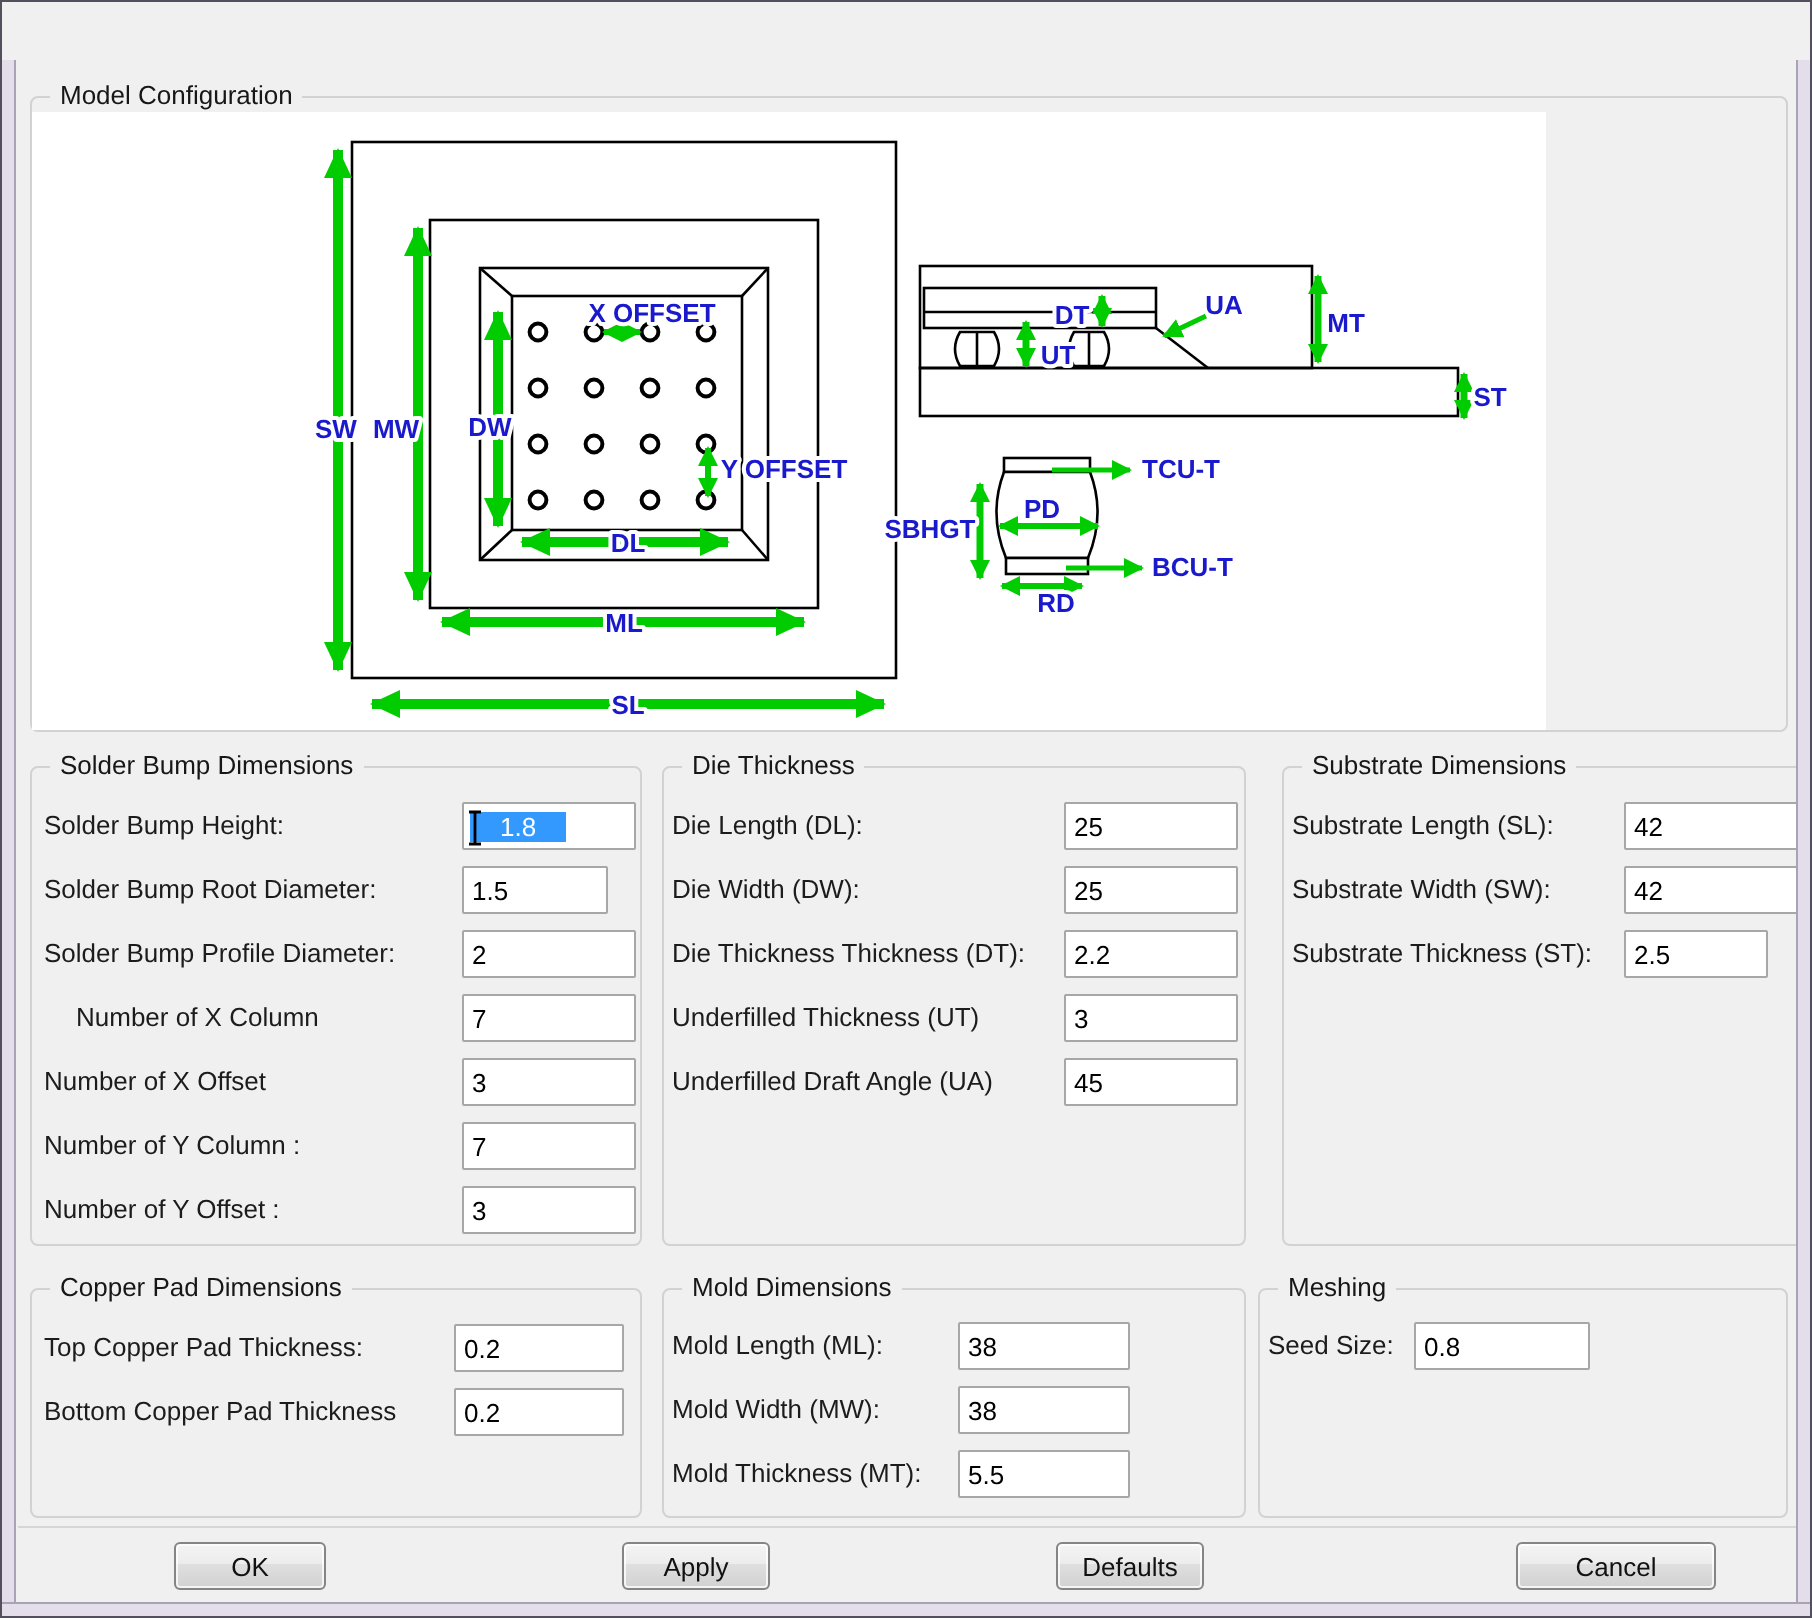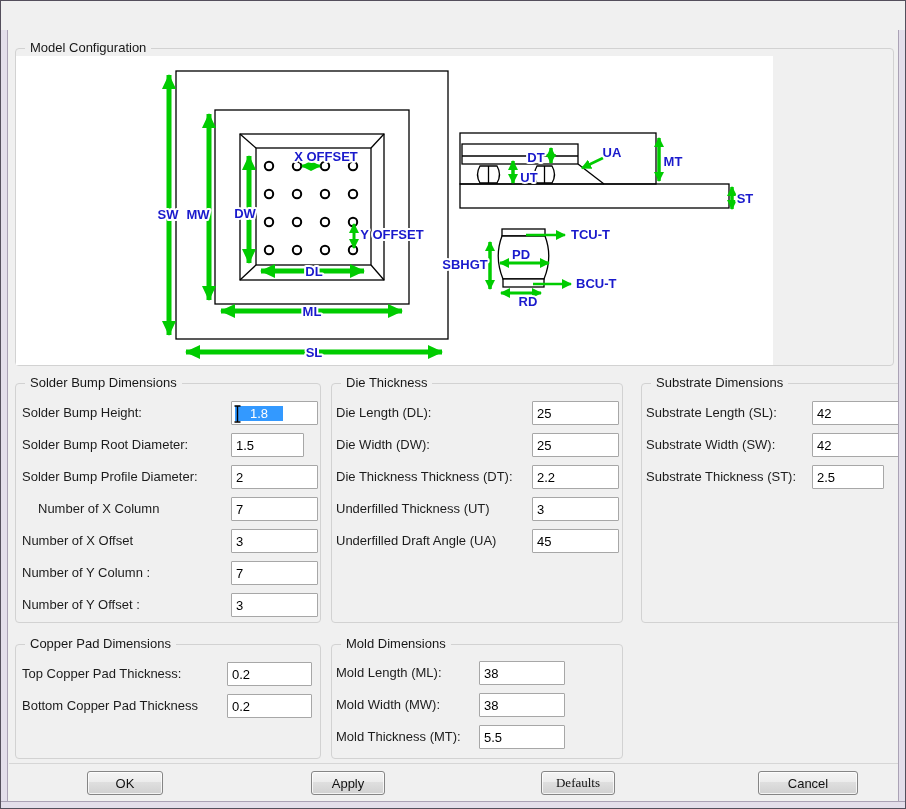--- a/index.html
+++ b/index.html
@@ -228,20 +228,25 @@
   <div class="group" style="left:330px;top:643px;width:292px;height:115px;">
     <span class="group-title">Mold Dimensions</span>
     <span class="field-label" style="left:4px;top:20px;">Mold Length (ML):</span>
     <input class="input" style="left: 147px; top: 16px; width: 86px;" value="38">
     <span class="field-label" style="left:4px;top:52px;">Mold Width (MW):</span>
     <input class="input" style="left: 147px; top: 48px; width: 86px;" value="38">
     <span class="field-label" style="left:4px;top:84px;">Mold Thickness (MT):</span>
     <input class="input" style="left: 147px; top: 80px; width: 86px;" value="5.5">
   </div>
 
+  <div class="group" style="left:628px;top:643px;width:265px;height:115px;">
+    <span class="group-title">Meshing</span>
+    <span class="field-label" style="left:4px;top:20px;">Seed Size:</span>
+    <input class="input" style="left: 77px; top: 16px; width: 88px;" value="0.8">
+  </div>
 
   <div class="separator"></div>
   <div class="btn" style="left:86px;width:76px;">OK</div>
   <div class="btn" style="left:310px;width:74px;">Apply</div>
-  <div class="btn" style="left:540px;width:74px;font-family:Liberation Serif, serif;">Defaults</div>
+  <div class="btn" style="left:527px;width:74px;">Defaults</div>
   <div class="btn" style="left:757px;width:100px;">Cancel</div>
 
 </div>
 
 </body></html>

